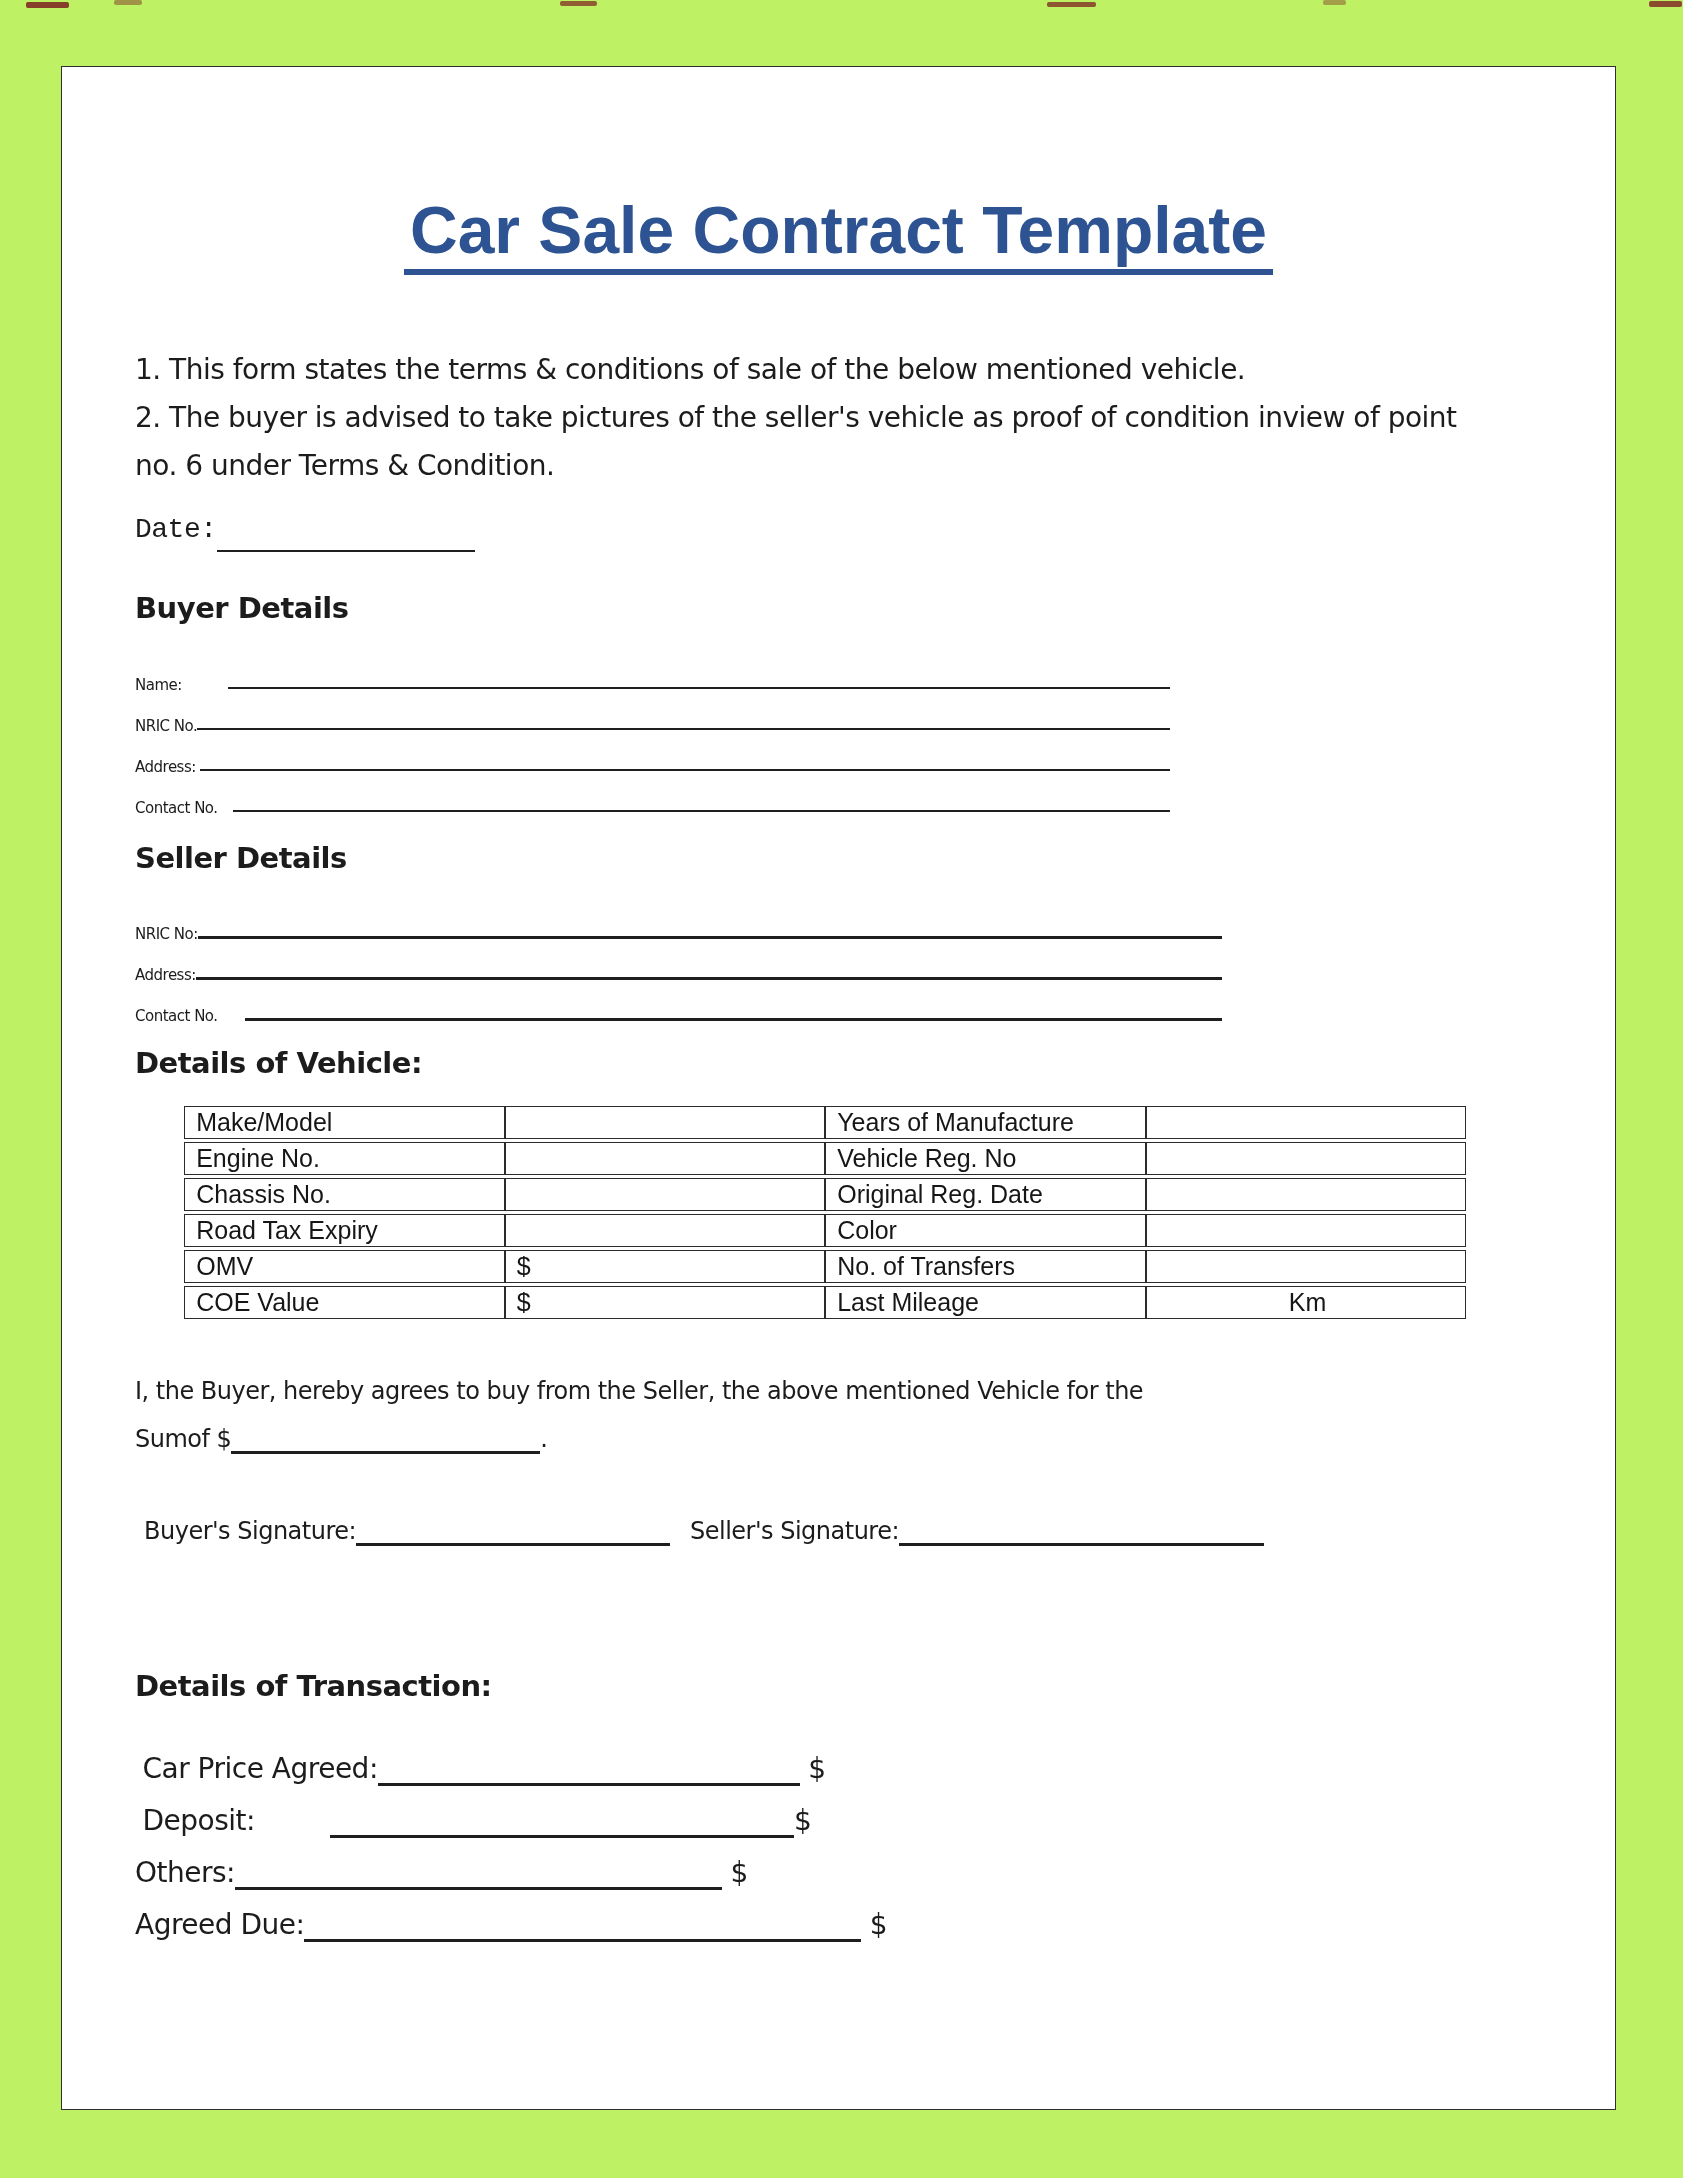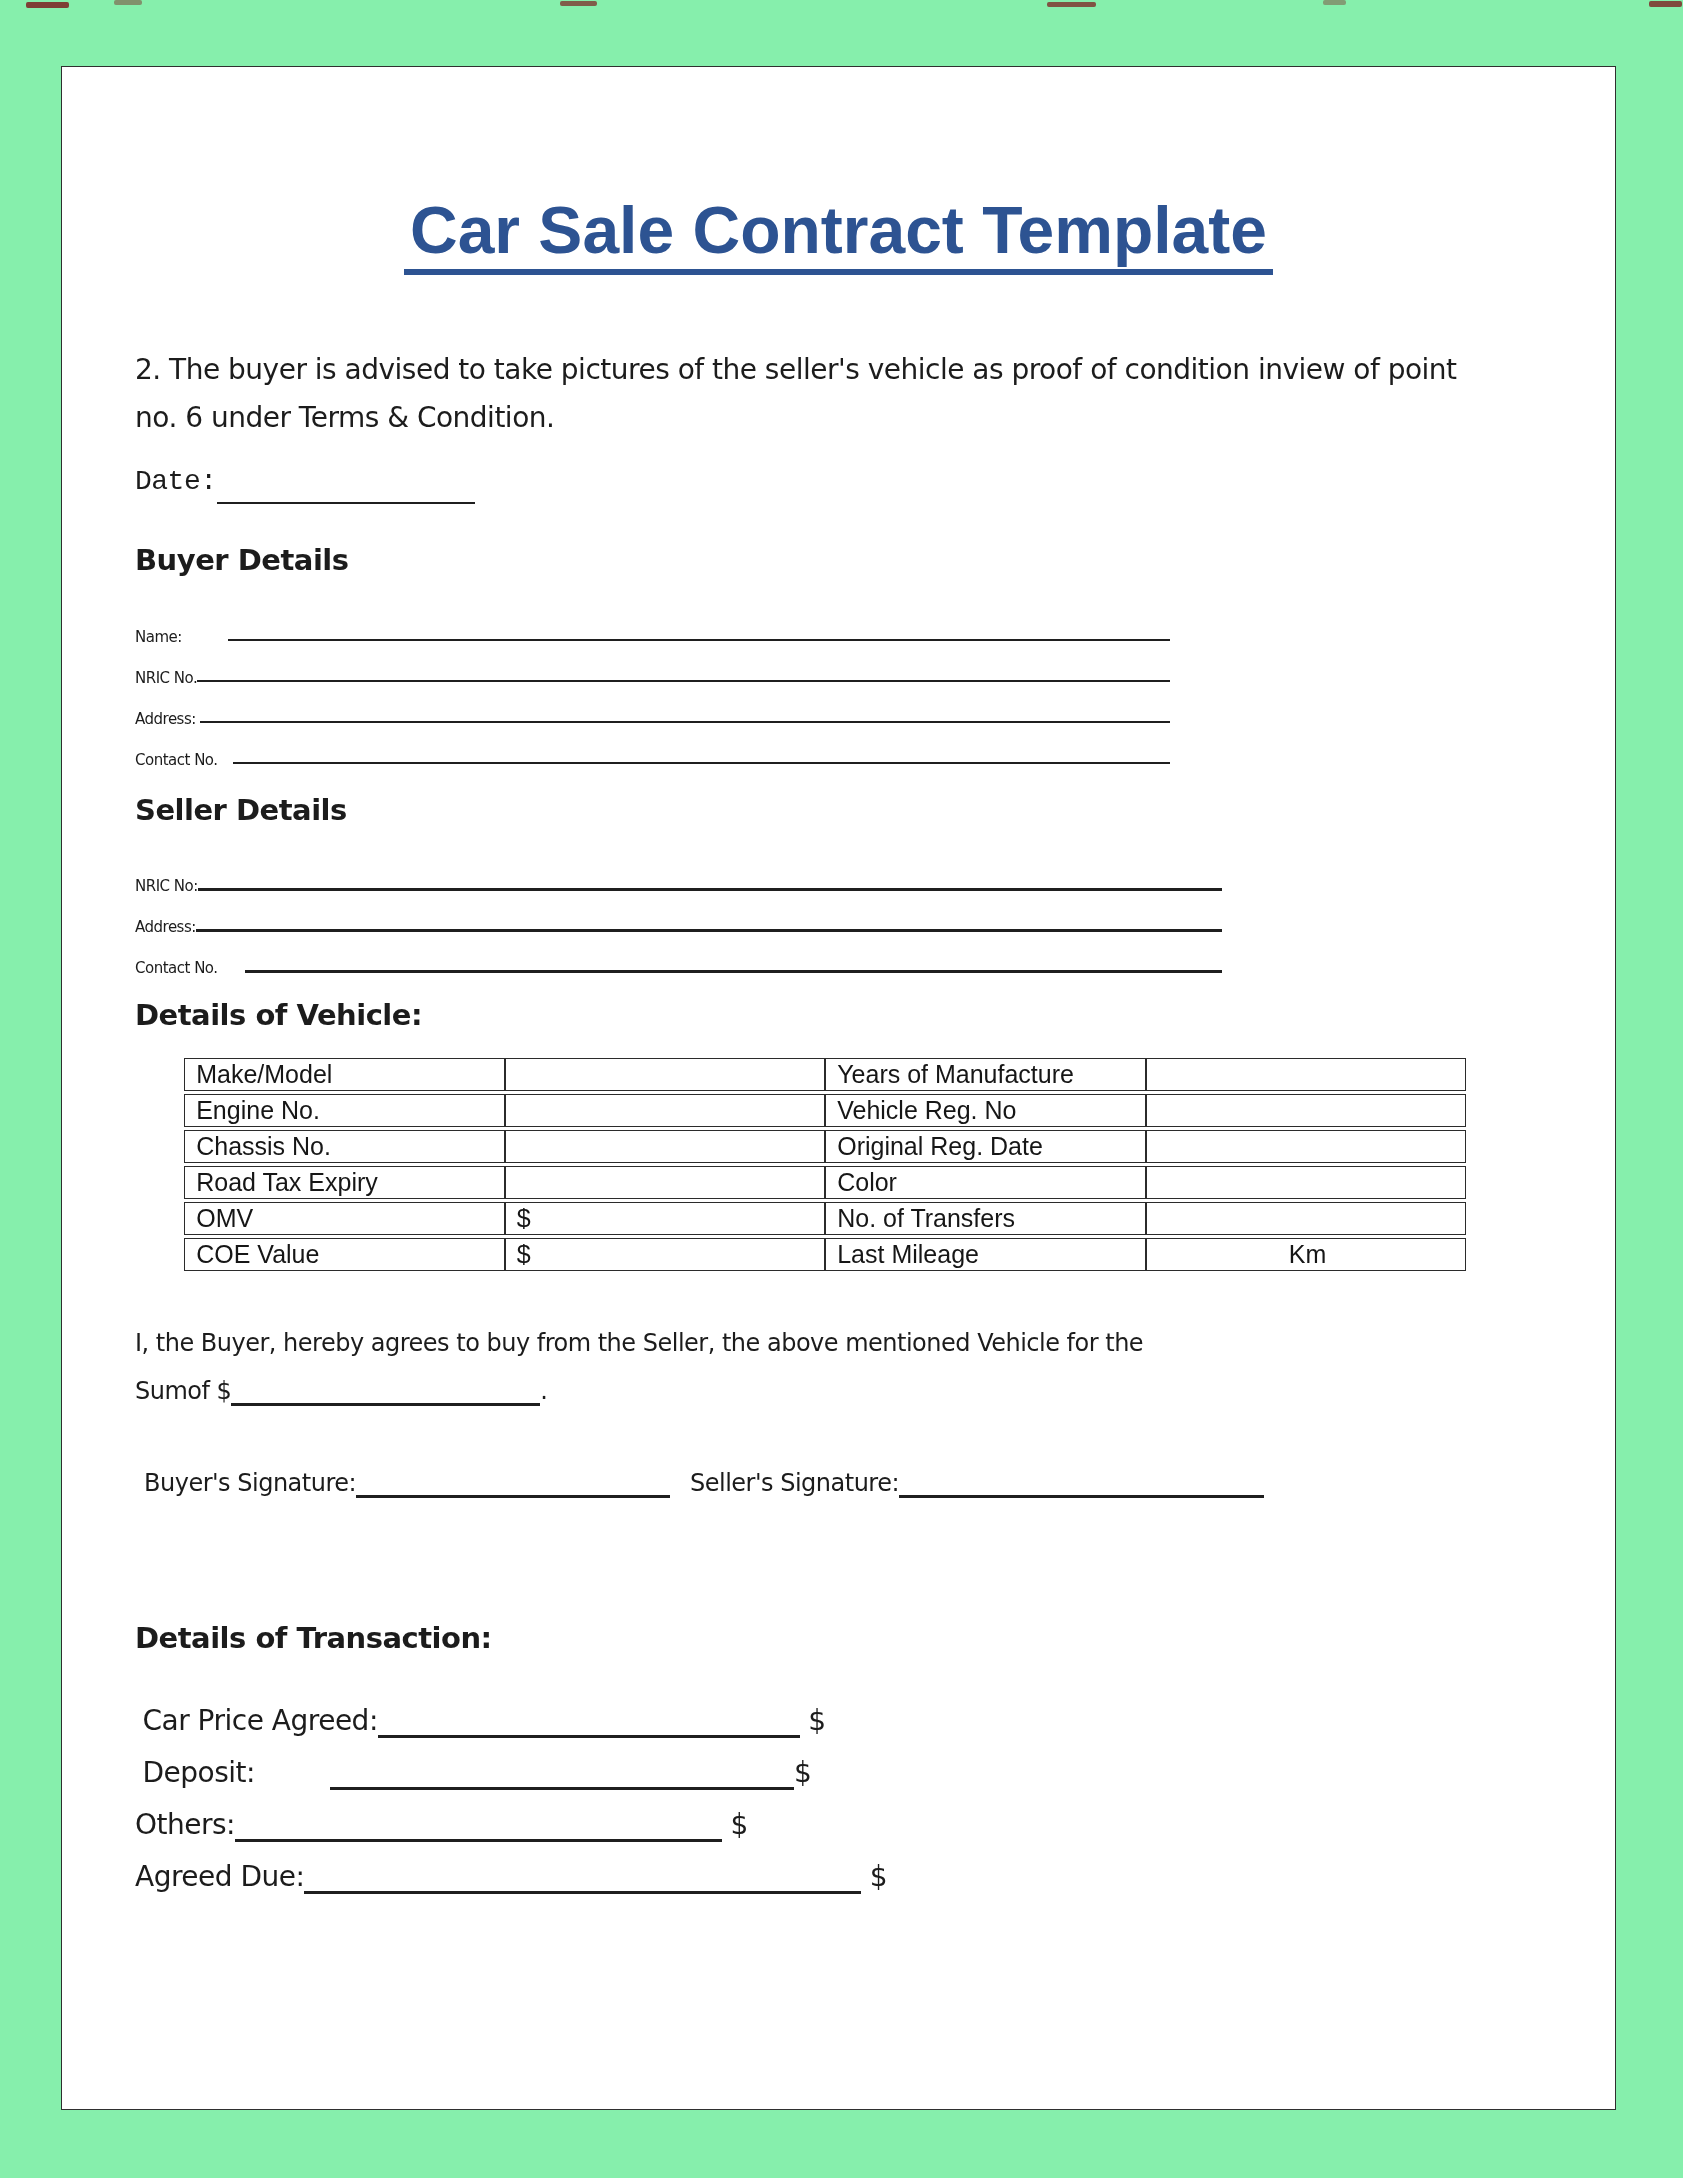--- a/index.html
+++ b/index.html
@@ -1,19 +1,19 @@
 <!DOCTYPE html>
 <html style="font-size:15px"><head>
 <meta charset="utf-8">
 <style>
   html,body{margin:0;padding:0;background:#ffffff;}
   .page{
     position:relative;
     width:1684px;height:2178px;
-    background:#86efac;
+    background:#bef264;
     overflow:hidden;
     color:#1c1c1c;
   }
   
   .artifact{position:absolute;background:#7d2020;border-radius:1.9px;}
 
   .frame{
     position:absolute;left:61px;top:66px;
     width:1553px;height:2042px;
     border:1.9px solid #2f2f2f;
@@ -127,20 +127,21 @@
 
   <div class="frame">
 
     <div class="title-wrap">
       <span class="doc-title">Car Sale Contract Template</span>
     </div>
 
     <div class="content">
 
       <div class="intro">
+        <div>1. This form states the terms &amp; conditions of sale of the below mentioned vehicle.</div>
         <div>2. The buyer is advised to take pictures of the seller's vehicle as proof of condition inview of point</div>
         <div>no. 6 under Terms &amp; Condition.</div>
       </div>
 
       <div class="date-row">
         <span class="lbl comic-row">Date:</span>
         <span class="line" style="width:258px;"></span>
       </div>
 
       <div class="sec-heading h-buyer">Buyer Details</div>

